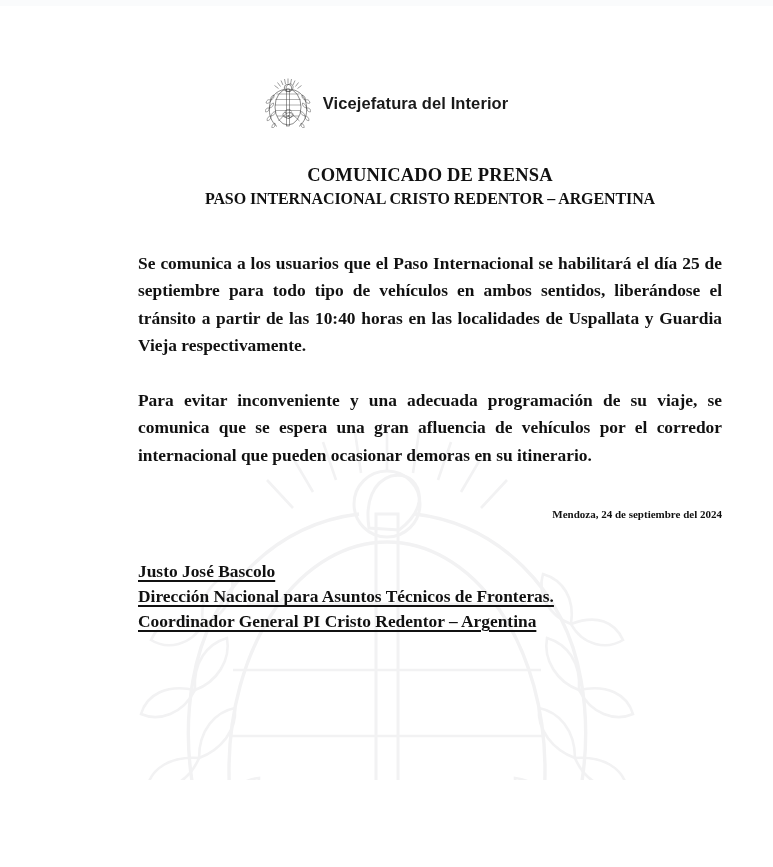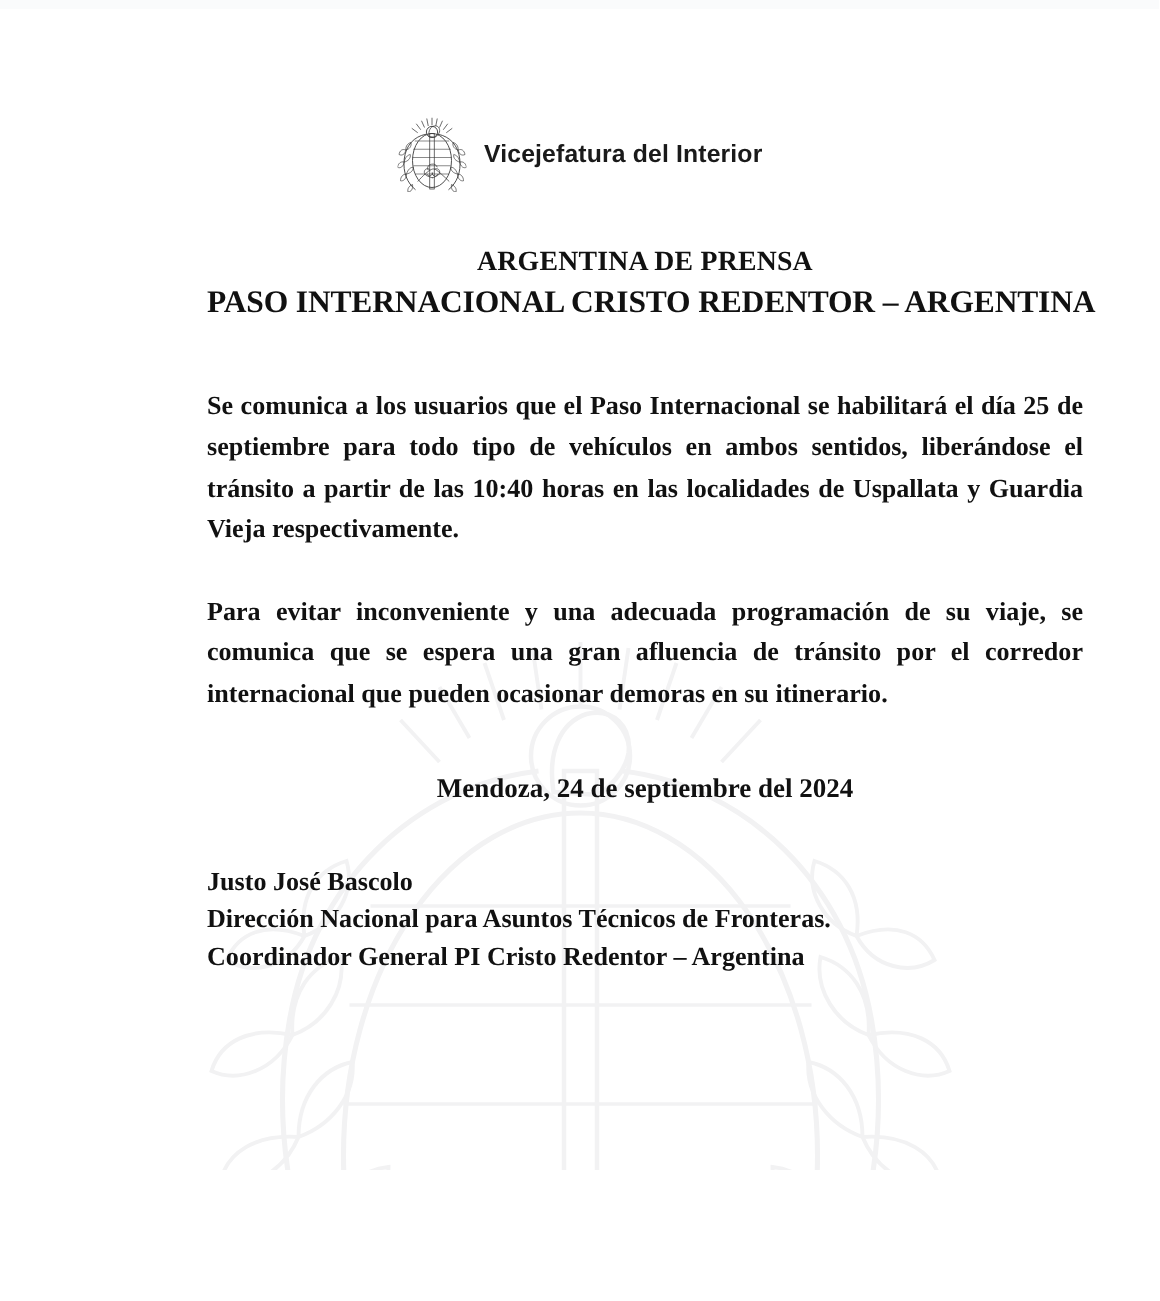--- a/index.html
+++ b/index.html
@@ -104,53 +104,54 @@
 
   .doc-title {
     text-align: center;
     font-weight: bold;
     font-size: 18.5px;
     line-height: 1.33;
     letter-spacing: 0.15px;
   }
   .doc-title .line2 {
     display: block;
-    font-size: 21px;
+    font-size: 16px;
     letter-spacing: -0.1px;
     white-space: nowrap;
   }
 
   .para {
     text-align: justify;
     text-justify: inter-word;
     font-weight: bold;
     font-size: 17.4px;
     line-height: 1.58;
     margin: 0;
   }
   .para.first { margin-top: 41px; }
   .para.second { margin-top: 27px; }
 
   .date-line {
-    text-align: center;
-    font-weight: bold;
-    font-size: 18px;
+    text-align: right;
+    font-weight: bold;
+    font-size: 11px;
     margin-top: 39px;
   }
 
   .signature {
     margin-top: 39px;
     font-weight: bold;
     font-size: 17.4px;
     line-height: 1.43;
   }
   .signature .sig-line {
     display: block;
   }
   .signature .sig-line span {
+    text-decoration: underline;
     text-decoration-thickness: 1.5px;
     text-underline-offset: 2.5px;
   }
 </style>
 </head>
 <body>
 
 <div class="page">
 
   <div class="scan-band"></div>
@@ -302,27 +303,27 @@
     </div>
 
     <div class="header-text">
       <div class="org-primary">Vicejefatura del Interior</div>
     </div>
   </div>
 
   <div class="content">
 
     <div class="doc-title">
-      <span>ARGENTINA DE PRENSA</span>
+      <span>COMUNICADO DE PRENSA</span>
       <span class="line2">PASO INTERNACIONAL CRISTO REDENTOR – ARGENTINA</span>
     </div>
 
     <p class="para first">Se comunica a los usuarios que el Paso Internacional se habilitará el día 25 de septiembre para todo tipo de vehículos en ambos sentidos, liberándose el tránsito a partir de las 10:40 horas en las localidades de Uspallata y Guardia Vieja respectivamente.</p>
 
-    <p class="para second">Para evitar inconveniente y una adecuada programación de su viaje, se comunica que se espera una gran afluencia de tránsito por el corredor internacional que pueden ocasionar demoras en su itinerario.</p>
+    <p class="para second">Para evitar inconveniente y una adecuada programación de su viaje, se comunica que se espera una gran afluencia de vehículos por el corredor internacional que pueden ocasionar demoras en su itinerario.</p>
 
     <div class="date-line">Mendoza, 24 de septiembre del 2024</div>
 
     <div class="signature">
       <div class="sig-line">
         <span>Justo José Bascolo</span>
       </div>
       <div class="sig-line">
         <span>Dirección Nacional para Asuntos Técnicos de Fronteras.</span>
       </div>

